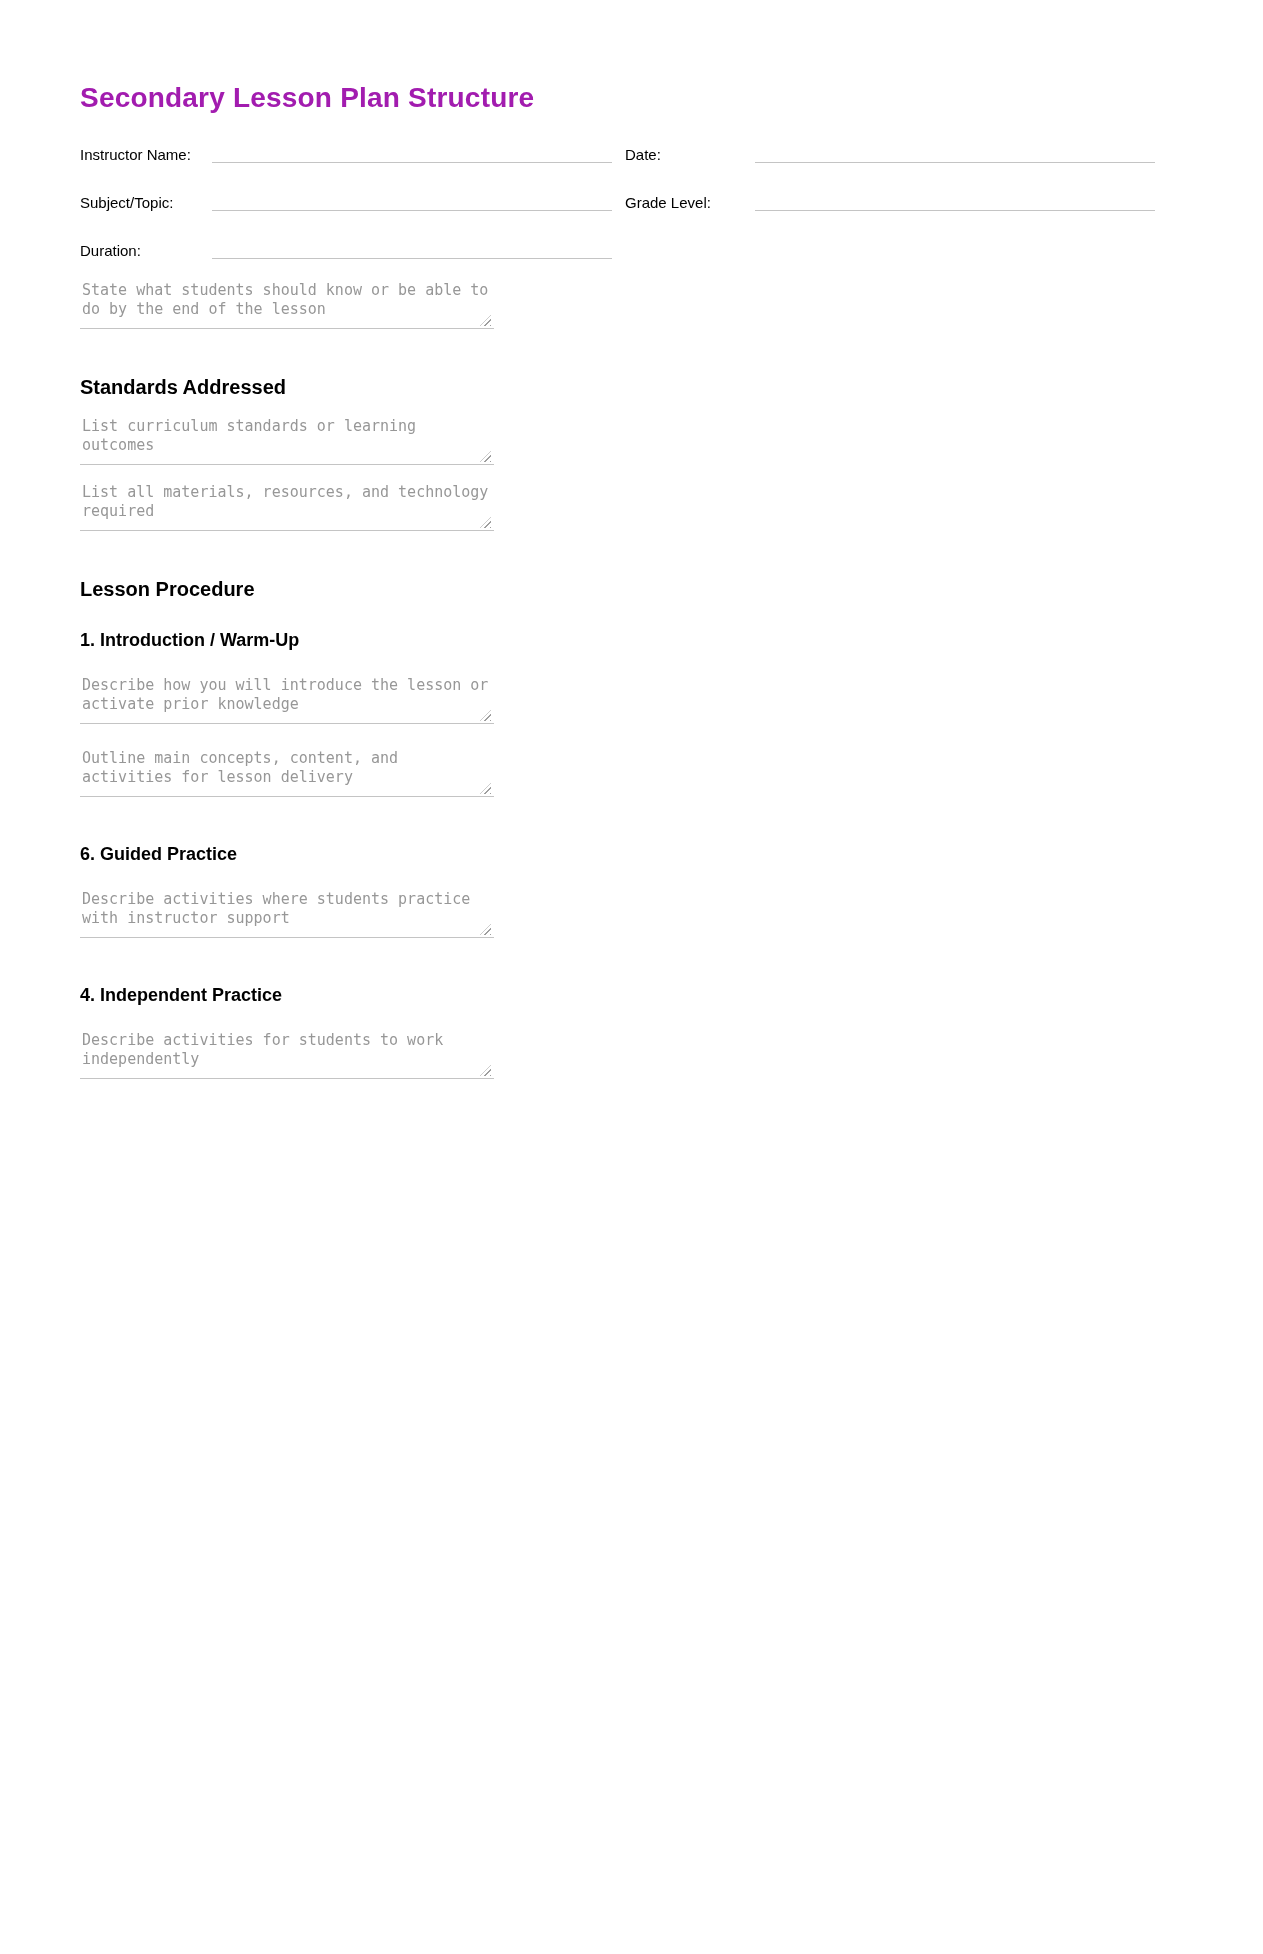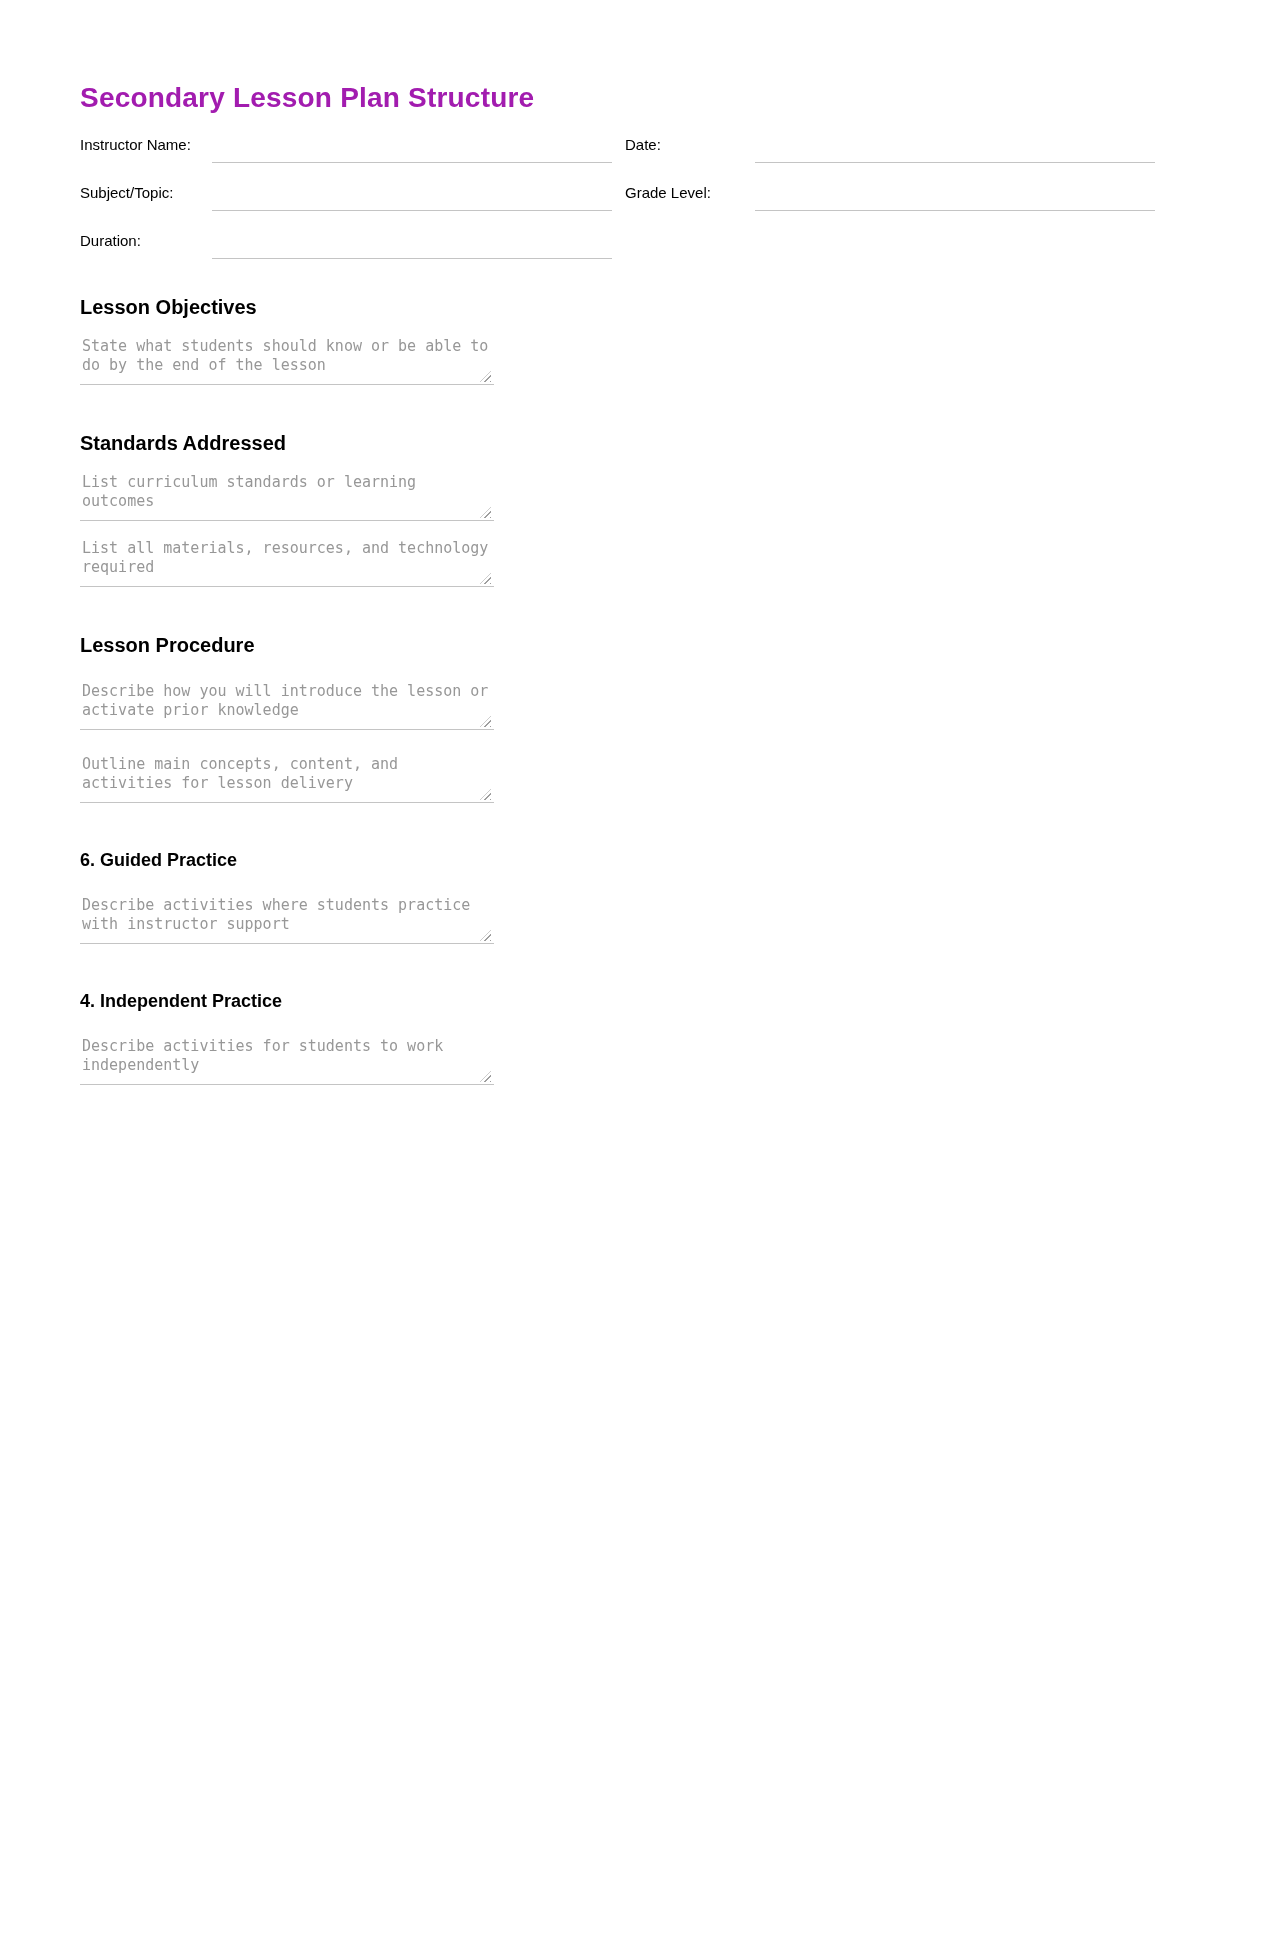--- a/index.html
+++ b/index.html
@@ -13,21 +13,21 @@
     overflow: hidden;
   }
   h1.page-title {
     font-size: 28px;
     line-height: 32px;
     font-weight: bold;
     margin: 0 0 22px 0;
     color: #a21caf;
     letter-spacing: 0.2px;
   }
-  .form-row { display: flex; align-items: flex-start; margin-bottom: 21px; }
+  .form-row { display: flex; align-items: flex-end; margin-bottom: 21px; }
   .flabel { font-size: 15px; color: #000; flex: none; white-space: nowrap; }
   .flabel.c1 { width: 132px; }
   .flabel.c2 { width: 130px; margin-left: 13px; }
   input.line {
     flex: none; width: 400px; box-sizing: border-box;
     border: none; border-bottom: 1px solid #c4c4c4;
     padding: 3px 2px 4px 2px;
     font: 15px/19px "Liberation Sans", sans-serif;
     background: transparent; outline: none; color: #222;
     border-radius: 0;
@@ -79,21 +79,20 @@
   <span class="flabel c2">Grade Level:</span>
   <input class="line" type="text" value="" style="">
 </div>
 
 <div class="form-row">
   <span class="flabel c1">Duration:</span>
   <input class="line" type="text" value="" style="">
 </div>
 
 <section class="section first">
-  <h2 class="sec-h">Lesson Objectives</h2>
   <div class="ta-wrap">
     <textarea class="box" placeholder="State what students should know or be able to do by the end of the lesson" style=""></textarea>
     <span class="grip"></span>
   </div>
 </section>
 
 <section class="section">
   <h2 class="sec-h">Standards Addressed</h2>
   <div class="ta-wrap">
     <textarea class="box" placeholder="List curriculum standards or learning outcomes" style=""></textarea>
@@ -105,20 +104,21 @@
   <div class="ta-wrap">
     <textarea class="box" placeholder="List all materials, resources, and technology required" style=""></textarea>
     <span class="grip"></span>
   </div>
 </section>
 
 <section class="section">
   <h2 class="sec-h">Lesson Procedure</h2>
 
   <div class="step first">
+    <h3 class="step-h">1. Introduction / Warm-Up</h3>
     <div class="ta-wrap">
       <textarea class="box" placeholder="Describe how you will introduce the lesson or activate prior knowledge" style=""></textarea>
       <span class="grip"></span>
     </div>
   </div>
 
   <div class="step">
     <div class="ta-wrap">
       <textarea class="box" placeholder="Outline main concepts, content, and activities for lesson delivery" style=""></textarea>
       <span class="grip"></span>

